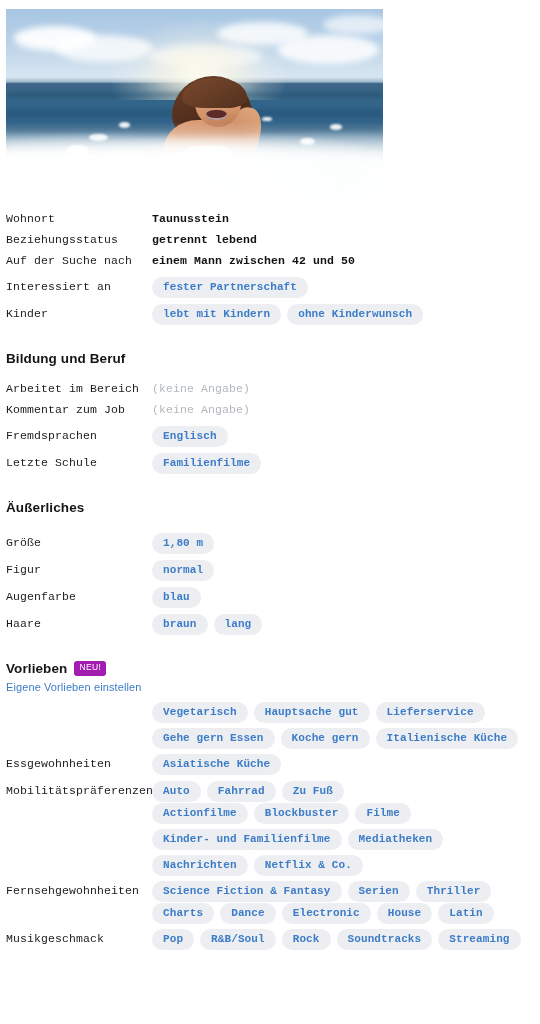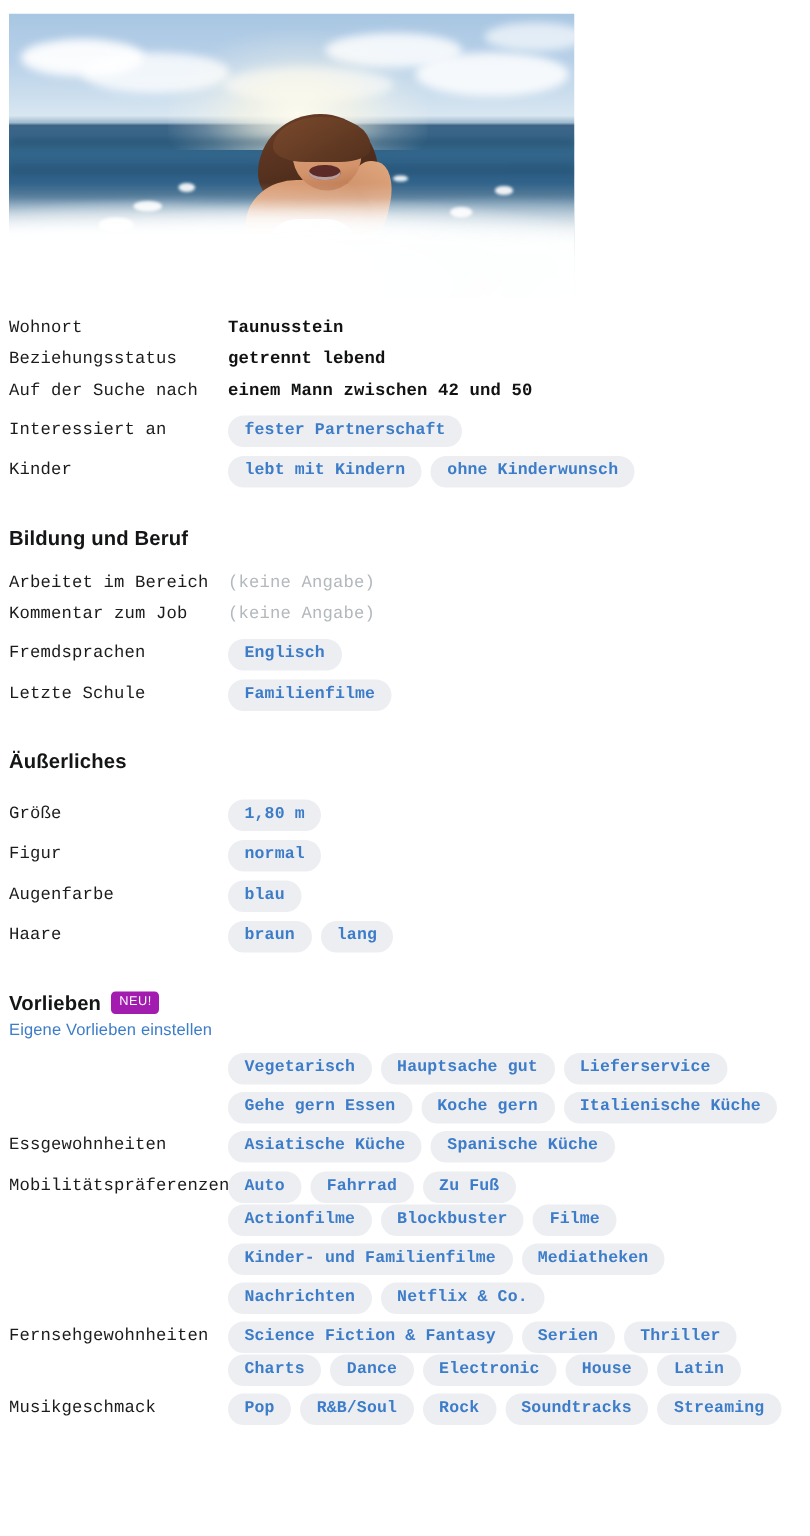--- a/index.html
+++ b/index.html
@@ -377,21 +377,20 @@
       <div class="row pill-row">
         <div class="row-label">Essgewohnheiten</div>
         <div class="pills">
           <span class="pill">Vegetarisch</span>
           <span class="pill">Hauptsache gut</span>
           <span class="pill">Lieferservice</span>
           <span class="pill">Gehe gern Essen</span>
           <span class="pill">Koche gern</span>
           <span class="pill">Italienische Küche</span>
           <span class="pill">Asiatische Küche</span>
-          <span class="pill">Spanische Küche</span>
         </div>
       </div>
       <div class="row pill-row">
         <div class="row-label">Mobilitätspräferenzen</div>
         <div class="pills">
           <span class="pill">Auto</span>
           <span class="pill">Fahrrad</span>
           <span class="pill">Zu Fuß</span>
         </div>
       </div>

